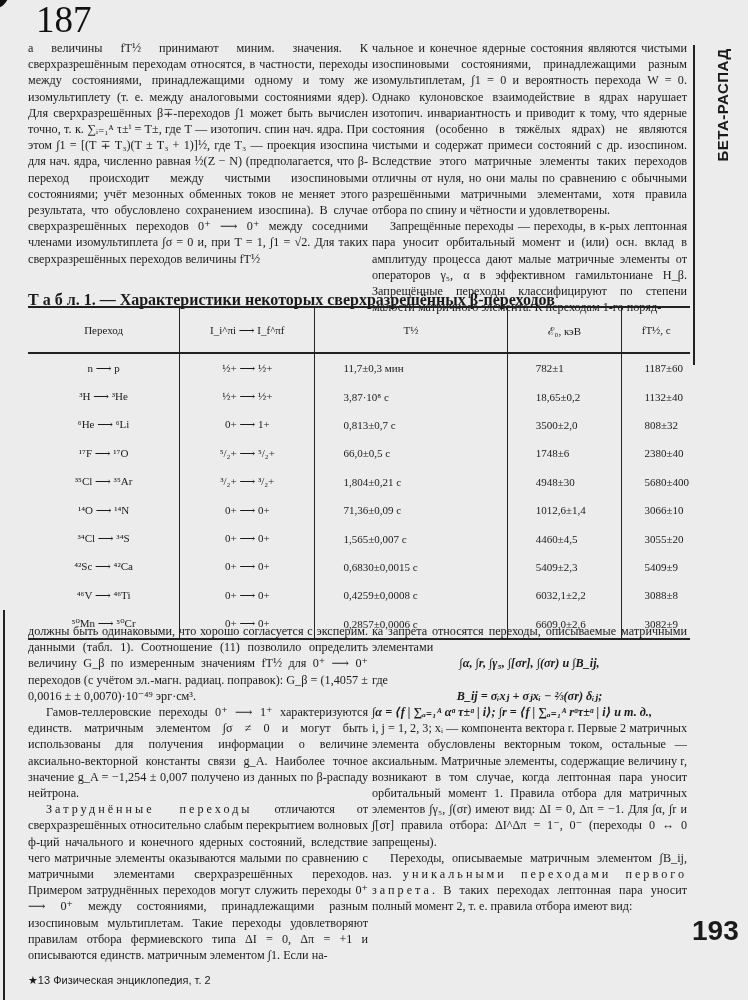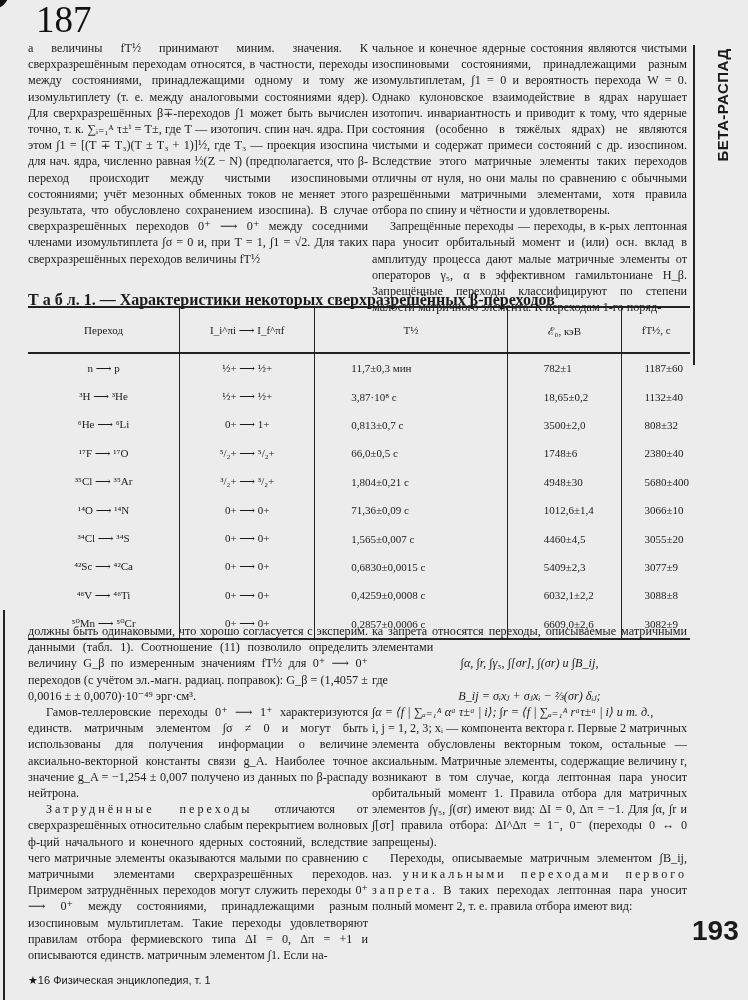--- a/index.html
+++ b/index.html
@@ -7,37 +7,37 @@
          font-family:"Liberation Serif","DejaVu Serif",serif; color:#1a1a1a; }
   .page-num-top { position:absolute; left:36px; top:-2px; font-size:37px; font-family:"Liberation Serif",serif; color:#111; }
   .corner-shadow { position:absolute; left:-30px; top:-30px; width:40px; height:40px; border-radius:50%; background:#111; }
   .col { position:absolute; font-size:12.2px; line-height:16.2px; text-align:justify; }
   .col p { margin:0; }
   .col-left-top { left:28px; top:40px; width:340px; }
   .col-right-top { left:372px; top:40px; width:315px; }
   .col-left-bot { left:28px; top:623px; width:340px; }
   .col-right-bot { left:372px; top:623px; width:315px; }
   .indent { text-indent:18px; }
-  .it { font-style:italic; }
+  .it { font-style:italic;font-weight:bold; }
   .b { font-weight:normal; }
   .sp { letter-spacing:3px; }
   .formula { text-align:center; margin:4px 0; }
   .side-rule { position:absolute; left:693px; top:45px; width:2px; height:320px; background:#222; }
   .left-rule { position:absolute; left:3px; top:610px; width:2px; height:390px; background:#222; }
   .running-head { position:absolute; left:702px; top:50px; width:40px; height:110px; }
   .running-head span { position:absolute; left:50%; top:50%; transform:translate(-50%,-50%) rotate(-90deg);
          white-space:nowrap; font-family:"Liberation Sans","DejaVu Sans",sans-serif; font-weight:bold; font-size:15px; letter-spacing:0.5px; }
   .table-caption { position:absolute; left:28px; top:291px; font-size:16px; font-weight:bold; }
   .data-table { position:absolute; left:28px; top:306px; width:662px; border-collapse:collapse; font-size:11px; }
   .data-table th { font-weight:normal; height:42px; border-bottom:2px solid #222; border-top:2px solid #222; }
   .data-table td { height:26.4px; }
   .data-table th, .data-table td { border-left:1.5px solid #222; text-align:center; }
   .data-table th:first-child, .data-table td:first-child { border-left:none; }
   .data-table tr:last-child td { border-bottom:2px solid #222; }
-  .data-table td.c3, .data-table td.c4, .data-table td.c5 { text-align:left; padding-left:36px; }
+  .data-table td.c3, .data-table td.c4, .data-table td.c5 { text-align:left; padding-left:28px; }
   .data-table td.c3 { }
   .data-table td.c5 { padding-left:22px; }
   .footer-note { position:absolute; left:28px; top:974px; font-size:11px; font-family:"Liberation Sans",sans-serif; }
   .page-num-bot { position:absolute; left:692px; top:915px; font-size:28px; font-weight:bold; font-family:"Liberation Sans",sans-serif; }
 </style>
 </head>
 <body>
 
 <div class="corner-shadow"></div>
 <div class="page-num-top">187</div>
@@ -116,21 +116,21 @@
         <td class="c2">0+ ⟶ 0+</td>
         <td class="c3">1,565±0,007 с</td>
         <td class="c4">4460±4,5</td>
         <td class="c5">3055±20</td>
       </tr>
       <tr>
         <td class="c1">⁴²Sc ⟶ ⁴²Ca</td>
         <td class="c2">0+ ⟶ 0+</td>
         <td class="c3">0,6830±0,0015 с</td>
         <td class="c4">5409±2,3</td>
-        <td class="c5">3077±9</td>
+        <td class="c5">5409±9</td>
       </tr>
       <tr>
         <td class="c1">⁴⁶V ⟶ ⁴⁶Ti</td>
         <td class="c2">0+ ⟶ 0+</td>
         <td class="c3">0,4259±0,0008 с</td>
         <td class="c4">6032,1±2,2</td>
         <td class="c5">3088±8</td>
       </tr>
       <tr>
         <td class="c1">⁵⁰Mn ⟶ ⁵⁰Cr</td>
@@ -151,14 +151,14 @@
 <div class="col col-right-bot">
   <p>ка запрета относятся переходы, описываемые матричными элементами</p>
   <p class="formula it">∫α,  ∫r,  ∫γ₅,  ∫[σr],  ∫(σr)  и  ∫B_ij,</p>
   <p>где</p>
   <p class="formula it">B_ij = σᵢxⱼ + σⱼxᵢ − ⅔(σr) δᵢⱼ;</p>
   <p class="formula it" style="text-align:left">∫α = ⟨f | ∑ₐ₌₁ᴬ αᵃ τ±ᵃ | i⟩; ∫r = ⟨f | ∑ₐ₌₁ᴬ rᵃτ±ᵃ | i⟩ и т. д.,</p>
   <p>i, j = 1, 2, 3; xᵢ — компонента вектора r. Первые 2 матричных элемента обусловлены векторным током, остальные — аксиальным. Матричные элементы, содержащие величину r, возникают в том случае, когда лептонная пара уносит орбитальный момент 1. Правила отбора для матричных элементов ∫γ₅, ∫(σr) имеют вид: ΔI = 0, Δπ = −1. Для ∫α, ∫r и ∫[σr] правила отбора: ΔI^Δπ = 1⁻, 0⁻ (переходы 0 ↔ 0 запрещены).</p>
   <p class="indent"><span>Переходы, описываемые матричным элементом ∫B_ij, наз. </span><span class="sp">уникальными переходами первого запрета</span><span>. В таких переходах лептонная пара уносит полный момент 2, т. е. правила отбора имеют вид:</span></p>
 </div>
 
-<div class="footer-note">★16 Физическая энциклопедия, т. 1</div>
+<div class="footer-note">★13 Физическая энциклопедия, т. 2</div>
 <div class="page-num-bot">193</div>
 
 </body></html>

